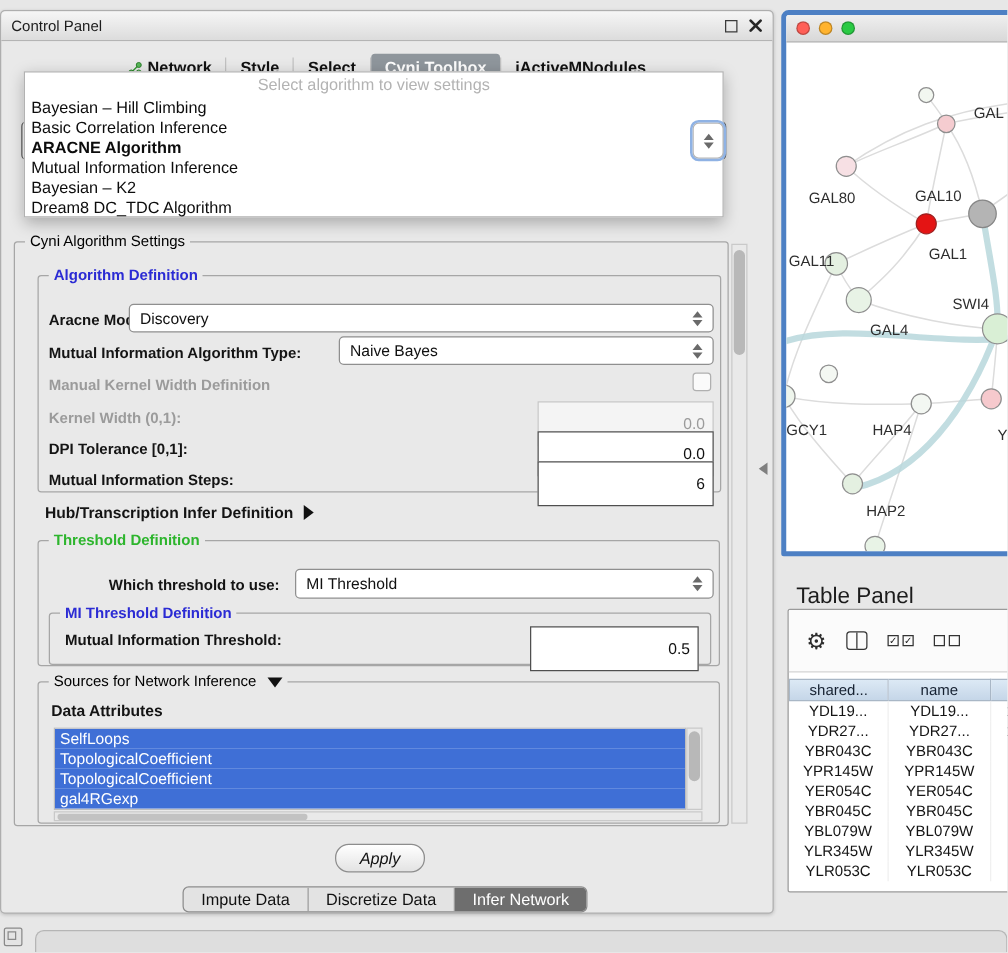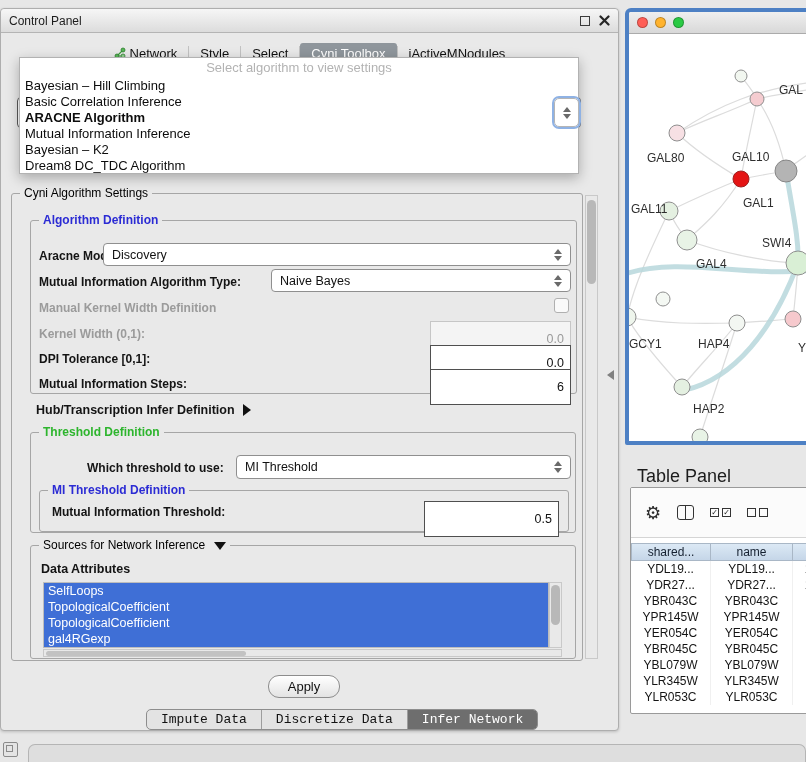--- a/index.html
+++ b/index.html
@@ -10,21 +10,21 @@
 
   
   .window { background:#e9e9e9; border:1px solid #aeaeae; border-radius:4px; box-shadow:0 1px 3px rgba(0,0,0,.18); }
   .titlebar { height:24px; background:linear-gradient(#f6f6f6,#dcdcdc); border-bottom:1px solid #b4b4b4;
               border-radius:4px 4px 0 0; display:flex; align-items:center; padding:0 8px; font-size:12px; color:#1c1c1c; }
   .titlebar .sp { flex:1; }
   .win-restore { width:10px; height:10px; border:1.5px solid #3a3a3a; margin-right:9px; }
 
   
   .tabrow { display:flex; align-items:center; justify-content:center; gap:0; font-size:13px; color:#111; }
-  .tab { padding:3px 11px; white-space:nowrap; display:flex; align-items:center; gap:4px; }
+  .tab { padding:3px 11px; white-space:nowrap; display:flex; align-items:flex-end; gap:4px;font-weight:bold; }
   .tab.sel { background:#8f969c; color:#fff; border-radius:3px; }
   .tabsep { width:1px; height:14px; background:#c2c2c2; }
 
   
   .popup { background:#fff; border:1px solid #b2b2b2; box-shadow:0 4px 12px rgba(0,0,0,.28); z-index:5; font-size:13px; }
   .popup .ph { color:#b3b3b3; text-align:center; padding:2px 0 3px; }
   .popup .it { padding:0 5px; height:16px; line-height:16px; white-space:nowrap; color:#0c0c0c; }
   .popup .it.bold { font-weight:bold; }
 
   
@@ -51,24 +51,24 @@
   input.field.dis { border:1px solid #c6c6c6; background:#f4f4f4; color:#9b9b9b; }
   .cbx { position:absolute; width:15px; height:15px; border:1px solid #b0b0b0; border-radius:3px; background:#fafafa; }
 
   .attr-list { background:#fff; border:1px solid #bdbdbd; overflow:hidden; }
   .attr-item { height:16px; line-height:16px; background:#3f6fd6; color:#fff; font-size:12.5px; padding-left:4px; white-space:nowrap; }
   .vscroll, .hscroll { background:#e9e9e9; border:1px solid #c9c9c9; }
   .vthumb { position:absolute; left:1px; width:9px; background:#b8b8b8; border-radius:5px; }
   .hthumb { position:absolute; top:1px; height:5px; background:#c2c2c2; border-radius:3px; }
 
   .btn { display:flex; align-items:center; justify-content:center; background:linear-gradient(#ffffff,#e3e3e3);
-         border:1px solid #8d8d8d; border-radius:11px; font-size:13px; color:#111; }
+         border:1px solid #8d8d8d; border-radius:11px; font-size:13px; color:#111;font-style:italic; }
 
   .seg { display:flex; border:1px solid #8d8d8d; border-radius:5px; overflow:hidden; font-size:13px; height:21px; background:#e3e3e3; }
-  .seg > div { display:flex; align-items:center; justify-content:flex-start; padding:0 14px; border-right:1px solid #9d9d9d; color:#111;font-family:Liberation Mono, monospace; }
+  .seg > div { display:flex; align-items:center; justify-content:flex-start; padding:0 14px; border-right:1px solid #9d9d9d; color:#111; }
   .seg > div:last-child { border-right:none; }
   .seg > div.sel { background:#6e6e6e; color:#fff; }
 
   
   .netwin { border:4px solid #4d80c4; border-radius:6px 6px 2px 2px; background:#fff; overflow:hidden; }
   .net-titlebar { height:22px; background:linear-gradient(#efefef,#d8d8d8); border-bottom:1px solid #ababab;
                   display:flex; align-items:center; padding:0 8px; gap:7px; }
   .light { width:11px; height:11px; border-radius:50%; border:1px solid rgba(0,0,0,.25); }
   svg text { font-family:"Liberation Sans",sans-serif; }
 

